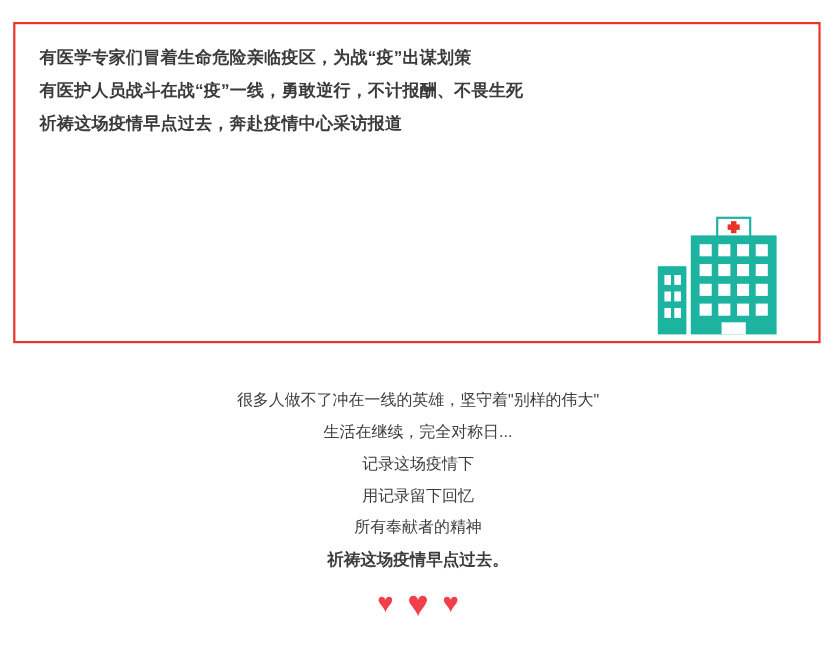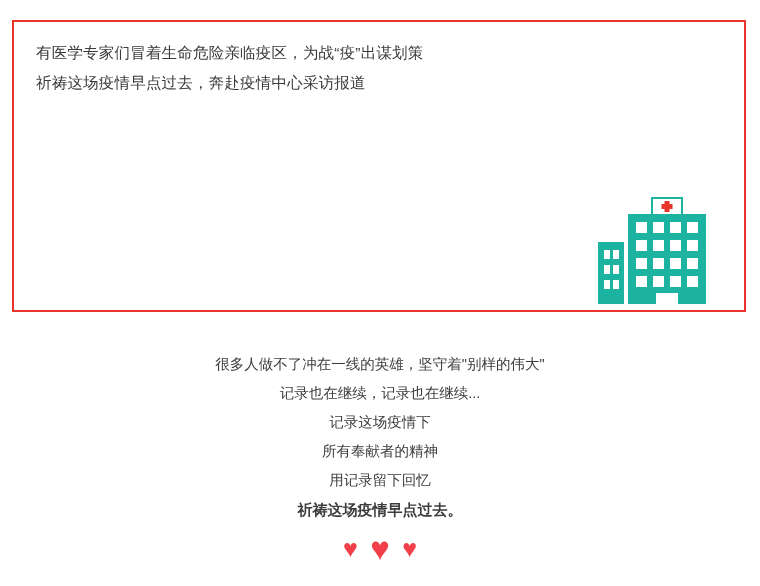--- a/index.html
+++ b/index.html
@@ -29,20 +29,21 @@
     height: 292px;
     border: 2px solid #e8342a;
     box-sizing: border-box;
     background: #ffffff;
   }
   .lines {
     position: absolute;
     left: 22px;
     top: 16px;
     width: 690px;
+    font-weight: bold;
   }
   .line {
     font-size: 15.5px;
     line-height: 30px;
     color: #3a3a3a;
     letter-spacing: 0.2px;
     white-space: nowrap;
   }
 
   
@@ -92,20 +93,21 @@
   .heart-big { font-size: 33px; }
 </style>
 </head>
 <body>
 
 <div class="page">
 
   <div class="red-box">
     <div class="lines">
       <div class="line">有医学专家们冒着生命危险亲临疫区，为战“疫”出谋划策</div>
+      <div class="line">有医护人员战斗在战“疫”一线，勇敢逆行，不计报酬、不畏生死</div>
       <div class="line">祈祷这场疫情早点过去，奔赴疫情中心采访报道</div>
     </div>
 
     <div class="hospital">
       <svg width="120" height="110" viewBox="0 0 120 110" xmlns="http://www.w3.org/2000/svg">
 
         <rect x="2" y="46" width="26" height="62" fill="#1cb4a0"></rect>
         <rect x="8" y="54" width="6" height="9" fill="#ffffff"></rect>
         <rect x="17" y="54" width="6" height="9" fill="#ffffff"></rect>
         <rect x="8" y="69" width="6" height="9" fill="#ffffff"></rect>
@@ -139,24 +141,24 @@
         <rect x="74" y="80" width="11" height="11" fill="#ffffff"></rect>
         <rect x="91" y="80" width="11" height="11" fill="#ffffff"></rect>
 
         <rect x="60" y="97" width="22" height="11" fill="#ffffff"></rect>
       </svg>
     </div>
   </div>
 
   <div class="closing">
     <p>很多人做不了冲在一线的英雄，坚守着"别样的伟大"</p>
-    <p>记录也在继续，记录也在继续...</p>
+    <p>生活在继续，完全对称日...</p>
     <p>记录这场疫情下</p>
+    <p>用记录留下回忆</p>
     <p>所有奉献者的精神</p>
-    <p>用记录留下回忆</p>
     <p class="bold">祈祷这场疫情早点过去。</p>
   </div>
 
   <div class="hearts">
     <span class="heart-small">♥</span>
     <span class="heart-big">♥</span>
     <span class="heart-small">♥</span>
   </div>
 
 </div>

